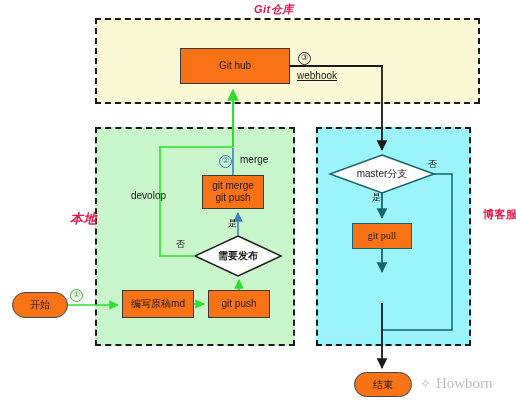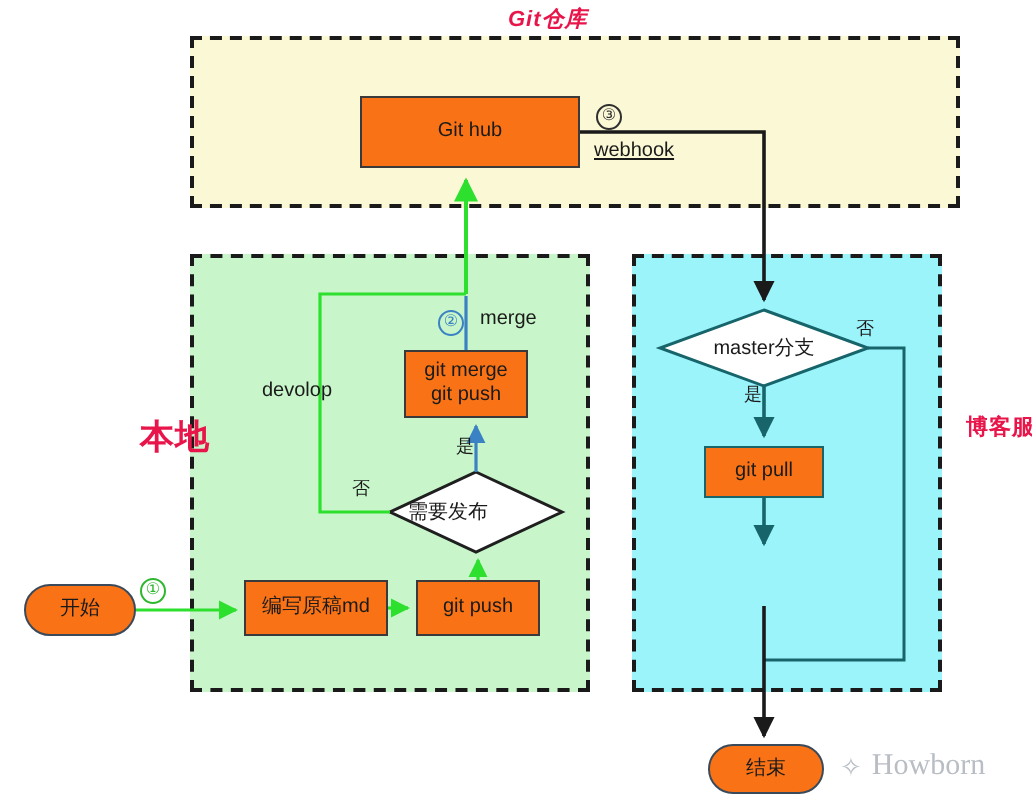--- a/index.html
+++ b/index.html
@@ -51,23 +51,24 @@
     font-weight: bold;
     font-size: 11px;
     letter-spacing: 0.5px;
     white-space: nowrap;
   }
   #title-git { left: 254px; top: 2px; font-style: italic; }
   #title-local {
     left: 70px; top: 212px;
     width: 14px;
     line-height: 13px;
-    font-size: 17px;
+    font-size: 13px;
     text-align: center;
     word-break: break-all;
+    font-style: italic;
   }
   #title-server {
     left: 483px; top: 208px;
     width: 14px;
     line-height: 13px;
     font-size: 11px;
     text-align: center;
     word-break: break-all;
   }
 
@@ -79,21 +80,21 @@
     display: flex;
     align-items: center;
     justify-content: center;
     text-align: center;
     font-size: 10px;
     color: #1a1a1a;
     line-height: 12px;
     white-space: pre-line;
   }
   .rect-dark { border: 1.5px solid #3a3a3a; }
-  .rect-teal { border: 1.5px solid #17656b; }
+  .rect-teal { border: 1.5px solid #17656b; font-family: Liberation Serif, serif; }
   .stadium {
     border: 1.5px solid #3a4a5a;
     border-radius: 18px;
     text-align: right;
   }
 
   #node-github   { left: 180px; top: 48px;  width: 110px; height: 36px; }
   #node-merge    { left: 202px; top: 175px; width: 62px;  height: 34px; }
   #node-write    { left: 122px; top: 290px; width: 72px;  height: 28px; }
   #node-gitpush  { left: 208px; top: 290px; width: 62px;  height: 28px; }
@@ -106,21 +107,21 @@
   .diamond-wrap {
     position: absolute;
     display: flex;
     align-items: center;
     justify-content: center;
     font-size: 10px;
     color: #1a1a1a;
     pointer-events: none;
   }
   .diamond-wrap > .dlabel { position: relative; z-index: 2; }
-  #dia-publish { left: 181px; top: 236px; width: 86px; height: 40px; }
+  #dia-publish { left: 195px; top: 236px; width: 86px; height: 40px; font-weight: bold; }
   #dia-master  { left: 330px; top: 155px; width: 104px; height: 38px; }
 
   
   .elabel {
     position: absolute;
     font-size: 10px;
     color: #1a1a1a;
     white-space: nowrap;
   }
   .elabel.small { font-size: 9px; }

